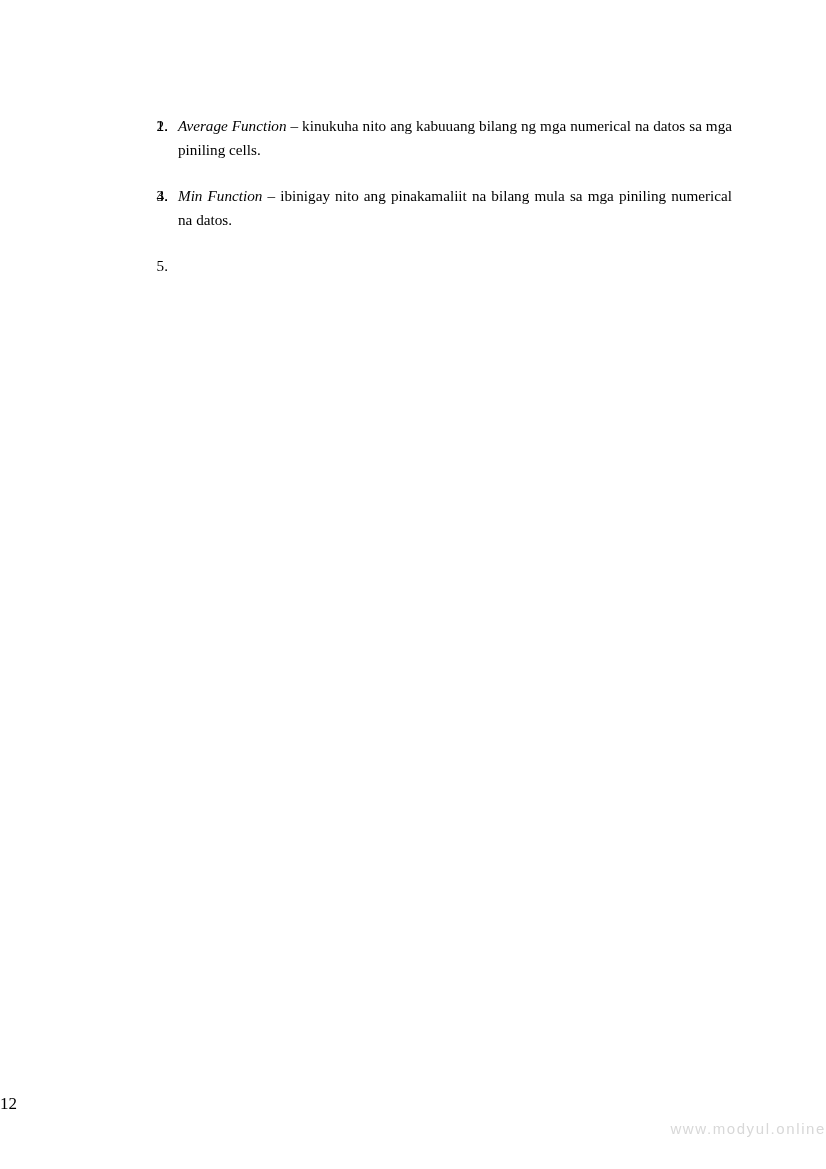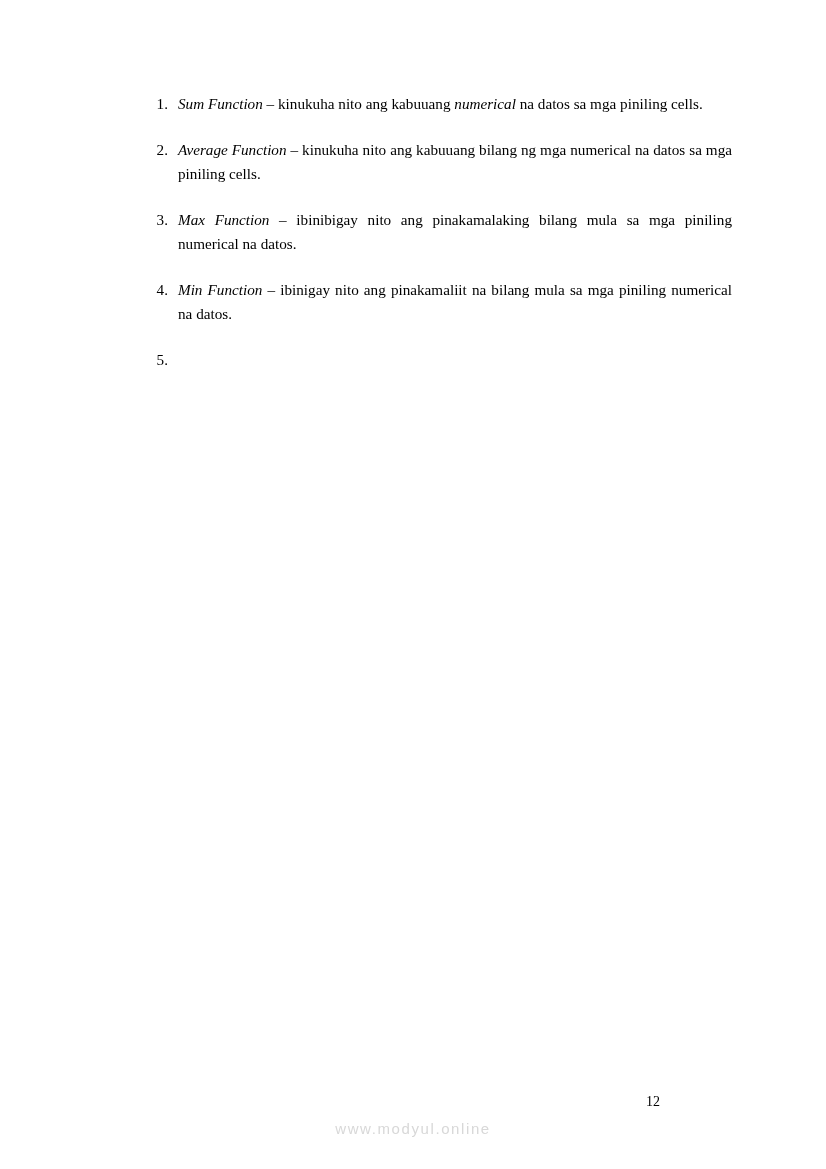--- a/index.html
+++ b/index.html
@@ -58,56 +58,54 @@
     font-style: italic;
   }
   .item-1 .body {
     text-indent: 8px;
   }
   .page-number {
     position: absolute;
     left: 0;
     top: 1094px;
     width: 660px;
-    text-align: right;
-    font-size: 14px;
+    text-align: left;
+    font-size: 17px;
   }
   .watermark {
     position: absolute;
     left: 0;
     top: 1120px;
     width: 826px;
-    text-align: center;
+    text-align: right;
     font-family: "Liberation Sans", sans-serif;
     font-size: 15px;
     letter-spacing: 1.6px;
     color: #d8d8d8;
   }
 </style>
 </head>
 <body>
 
 <div class="page">
 
   <div class="content">
     <ol class="list">
 
       <li class="item-1">
         <span class="marker">1.</span>
-        <span class="body"><span class="term">Sum Function</span><span> – kinukuha nito ang kabuuang </span><span class="term">numerical</span><span> na datos sa mga piniling cells.</span></span>
       </li>
 
       <li>
         <span class="marker">2.</span>
         <span class="body"><span class="term">Average Function</span><span> – kinukuha nito ang kabuuang bilang ng mga numerical na datos sa mga piniling cells.</span><span class="term"></span><span></span></span>
       </li>
 
       <li>
         <span class="marker">3.</span>
-        <span class="body"><span class="term">Max Function</span><span> – ibinibigay nito ang pinakamalaking bilang mula sa mga piniling numerical na datos.</span><span class="term"></span><span></span></span>
       </li>
 
       <li>
         <span class="marker">4.</span>
         <span class="body"><span class="term">Min Function</span><span> – ibinigay nito ang pinakamaliit na bilang mula sa mga piniling numerical na datos.</span><span class="term"></span><span></span></span>
       </li>
 
       <li>
         <span class="marker">5.</span>
       </li>

